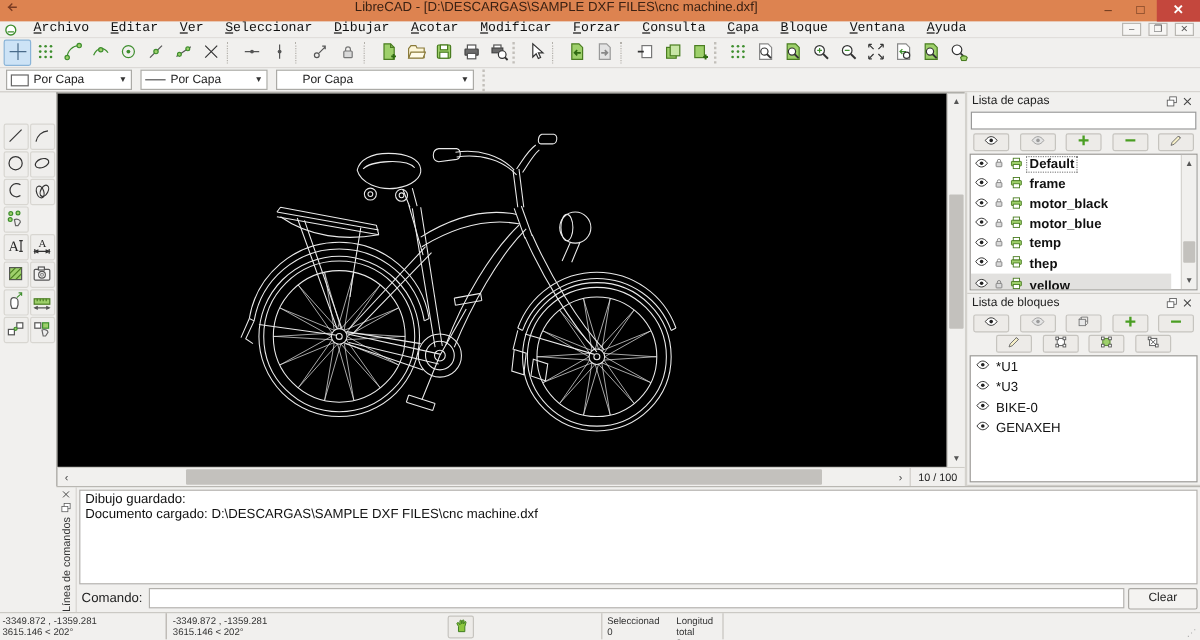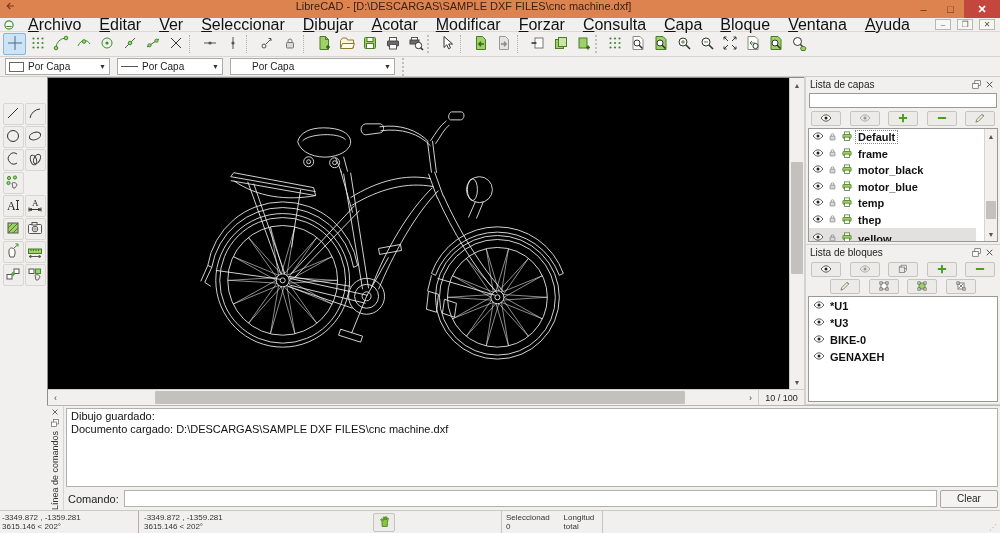--- a/index.html
+++ b/index.html
@@ -10,21 +10,21 @@
   .titlebar { height:18px; background:#dd8350; display:flex; align-items:flex-start; }
   .tb-icon { margin-left:5px; display:inline-flex; }
   .tb-title { flex:1; text-align:center; font-size:11px; color:#3a2113; }
   .wbtn { width:27px; height:18px; display:flex; align-items:center; justify-content:center;
           color:#5a2d16; font-size:11px; line-height:1; }
   .wbtn.close { background:#c4473d; color:#fff; width:36px; font-weight:bold; }
 
   
   .menubar { height:14px; background:#f1f0ee; border-bottom:1px solid #dcdad6; display:flex; align-items:center; }
   .menu-logo { margin:0 4px 0 3px; display:inline-flex; }
-  .menu-item { padding:0 9px; font-size:16px; line-height:13px; color:#111; cursor:default; }
+  .menu-item { padding:0 9px; font-size:11px; line-height:13px; color:#111; cursor:default;font-family:Liberation Mono, monospace; }
   .mdi-ctrls { margin-left:auto; display:flex; gap:6px; padding-right:5px; color:#555; font-size:9px; }
   .mdi-ctrls span { border:1px solid #b9b7b2; background:#f7f6f4; width:16px; height:11px;
                     display:flex; align-items:center; justify-content:center; line-height:1; font-size:8px; }
 
   
   .toolbar { height:25px; background:#f1f0ee; border-bottom:1px solid #d6d4d0; display:flex; align-items:center; padding-left:3px; }
   .tbtn { width:23px; height:22px; display:flex; align-items:center; justify-content:center; border:1px solid transparent; border-radius:2px; }
   .tbtn.active { background:#cde3f6; border:1px solid #8ab4d8; }
   .sep { width:6px; height:18px; border-left:1px dotted #b3b0aa; margin:0 3px 0 2px; }
   .grip { width:5px; height:18px; border-left:2px dotted #c2bfb9; margin-right:3px; }
@@ -72,21 +72,21 @@
   .ptoolbar.center { justify-content:space-around; padding:0 20px 2px 20px; }
   .pbtn { width:30px; height:15px; border:1px solid #c6c4bf; background:#edebe8; display:flex; align-items:center; justify-content:center; border-radius:2px; }
   .plist { flex:1; background:#fff; border:1px solid #9a9894; margin:0 2px 2px 2px; position:relative; overflow:hidden; }
   .plist.with-scroll { padding-right:21px; }
   .lrow { height:16.5px; display:flex; align-items:center; gap:3px; padding-left:3px; font-size:11px; font-weight:600; color:#111; }
   .lrow.selected { background:#e2e1df;align-items:flex-end; }
   .lrow .lname { padding:0 2px; }
   .lrow.focused .lname { outline:1px dotted #888; }
   .list-scroll { position:absolute; top:0; right:0; bottom:0; width:13px; background:#f1f0ee; border-left:1px solid #d6d4d0; }
   .list-scroll .vs-thumb { top:72px; height:18px; left:1px; right:1px; }
-  .brow { height:17px; display:flex; align-items:center; gap:5px; padding-left:4px; font-size:11px; font-weight:700; color:#111; }
+  .brow { height:17px; display:flex; align-items:center; gap:5px; padding-left:4px; font-size:11px; font-weight:400; color:#111; }
 
   
   .command-dock { margin-left:47px; height:105px; display:flex; background:#f1f0ee; border-top:1px solid #b9b7b2; }
   .dock-tab { width:17px; display:flex; flex-direction:column; align-items:center; padding-top:1px; border-right:1px solid #d6d4d0; }
   .dock-tab .ph-btn { height:11px; }
   .dock-title { writing-mode:vertical-rl; transform:rotate(180deg); font-size:9px; color:#333; margin-top:3px; white-space:nowrap; }
   .dock-body { flex:1; display:flex; flex-direction:column; padding:2px 2px 2px 2px; min-width:0; }
   .messages { flex:1; background:#fff; border:1px solid #b2b0ac; font-size:11px; padding:1px 4px; line-height:13px; color:#111; }
   .command-row { height:19px; display:flex; align-items:center; margin-top:2px; }
   .cmd-label { font-size:11px; padding:0 5px 0 2px; }

